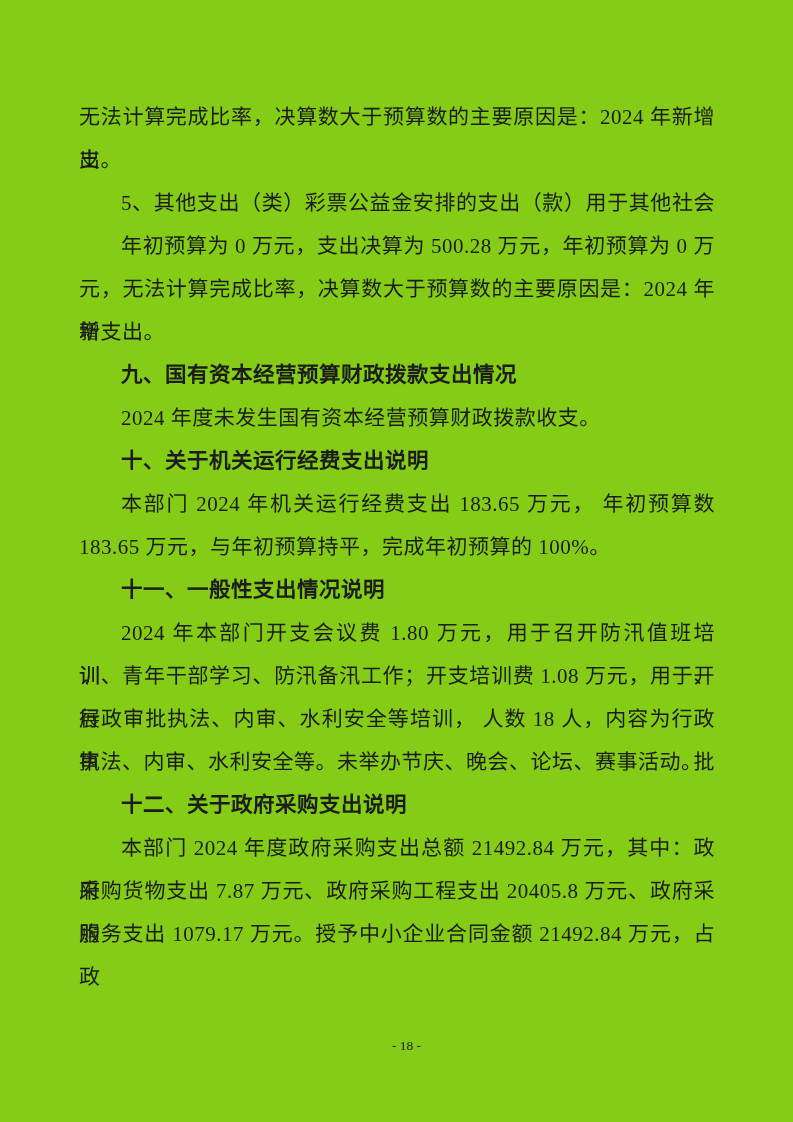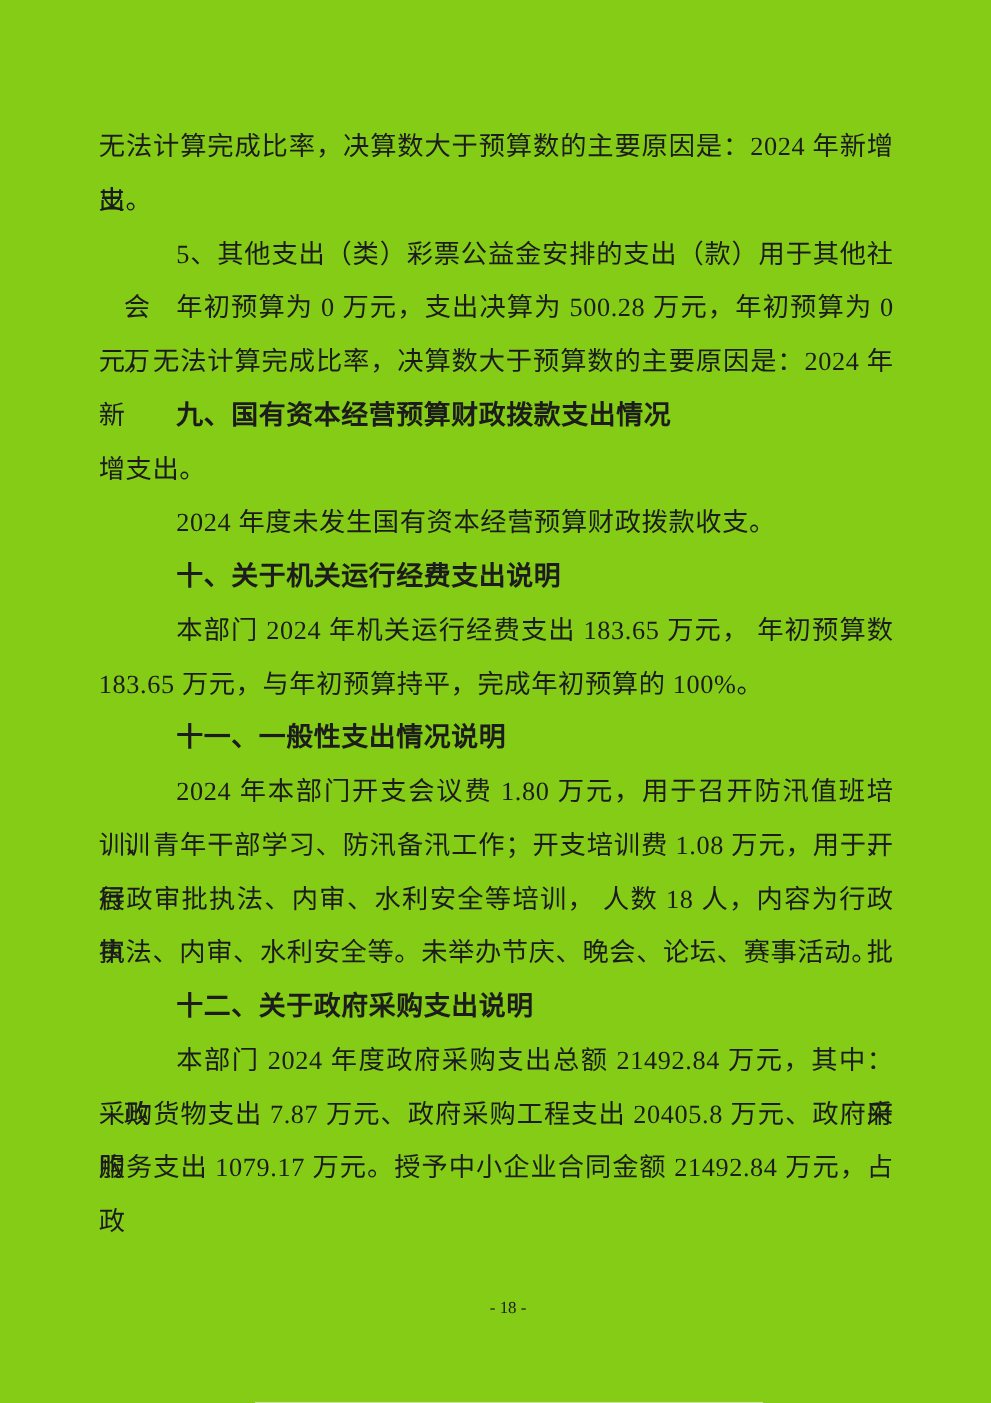--- a/index.html
+++ b/index.html
@@ -41,21 +41,20 @@
     font-weight: 700;
     font-size: 21.5px;
   }
   .line.fill {
     text-align: justify;
     text-align-last: justify;
     text-justify: inter-character;
   }
   .line.indent {
     text-indent: 42px;
-    margin-left: 20px;
   }
   .footer {
     position: absolute;
     top: 1036px;
     left: 10px;
     width: 100%;
     text-align: center;
     font-family: "Liberation Serif", "DejaVu Serif", serif;
     font-size: 13.5px;
     line-height: 20px;
@@ -65,22 +64,22 @@
 </head>
 <body>
 
 <div class="page">
   <div class="text-block" id="content" style="color: rgb(28, 28, 28);">
       <div class="line body fill">无法计算完成比率，决算数大于预算数的主要原因是：2024 年新增支</div>
       <div class="line body">出。</div>
       <div class="line body fill indent">5、其他支出（类）彩票公益金安排的支出（款）用于其他社会</div>
       <div class="line body fill indent">年初预算为 0 万元，支出决算为 500.28 万元，年初预算为 0 万</div>
       <div class="line body fill">元，无法计算完成比率，决算数大于预算数的主要原因是：2024 年新</div>
+      <div class="line body">增支出。</div>
       <div class="line heading indent">九、国有资本经营预算财政拨款支出情况</div>
-      <div class="line body">增支出。</div>
       <div class="line body indent">2024 年度未发生国有资本经营预算财政拨款收支。</div>
       <div class="line heading indent">十、关于机关运行经费支出说明</div>
       <div class="line body fill indent">本部门 2024 年机关运行经费支出 183.65 万元， 年初预算数</div>
       <div class="line body">183.65 万元，与年初预算持平，完成年初预算的 100%。</div>
       <div class="line heading indent">十一、一般性支出情况说明</div>
       <div class="line body fill indent">2024 年本部门开支会议费 1.80 万元，用于召开防汛值班培训、</div>
       <div class="line body fill">训、青年干部学习、防汛备汛工作；开支培训费 1.08 万元，用于开展</div>
       <div class="line body fill">行政审批执法、内审、水利安全等培训， 人数 18 人，内容为行政审批</div>
       <div class="line body">执法、内审、水利安全等。未举办节庆、晚会、论坛、赛事活动。</div>
       <div class="line heading indent">十二、关于政府采购支出说明</div>

